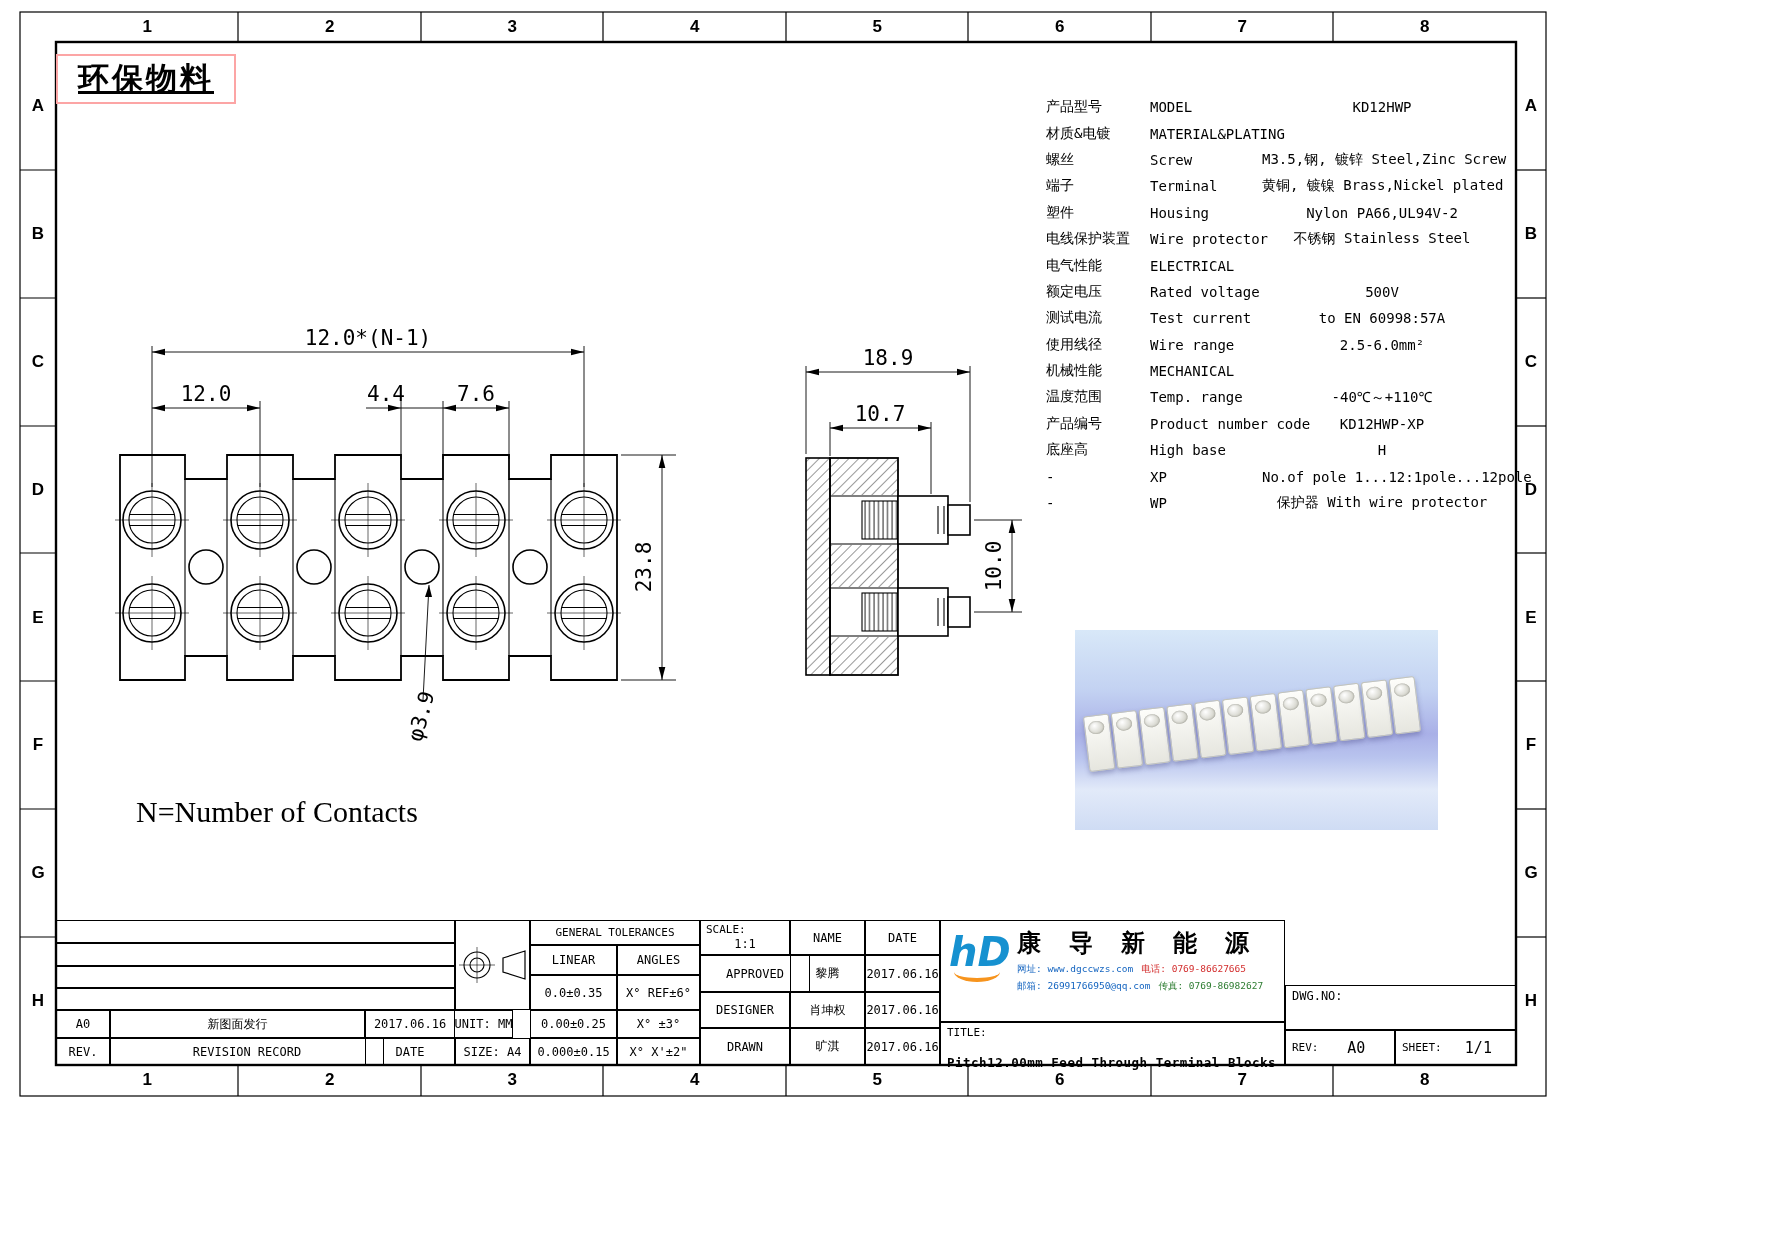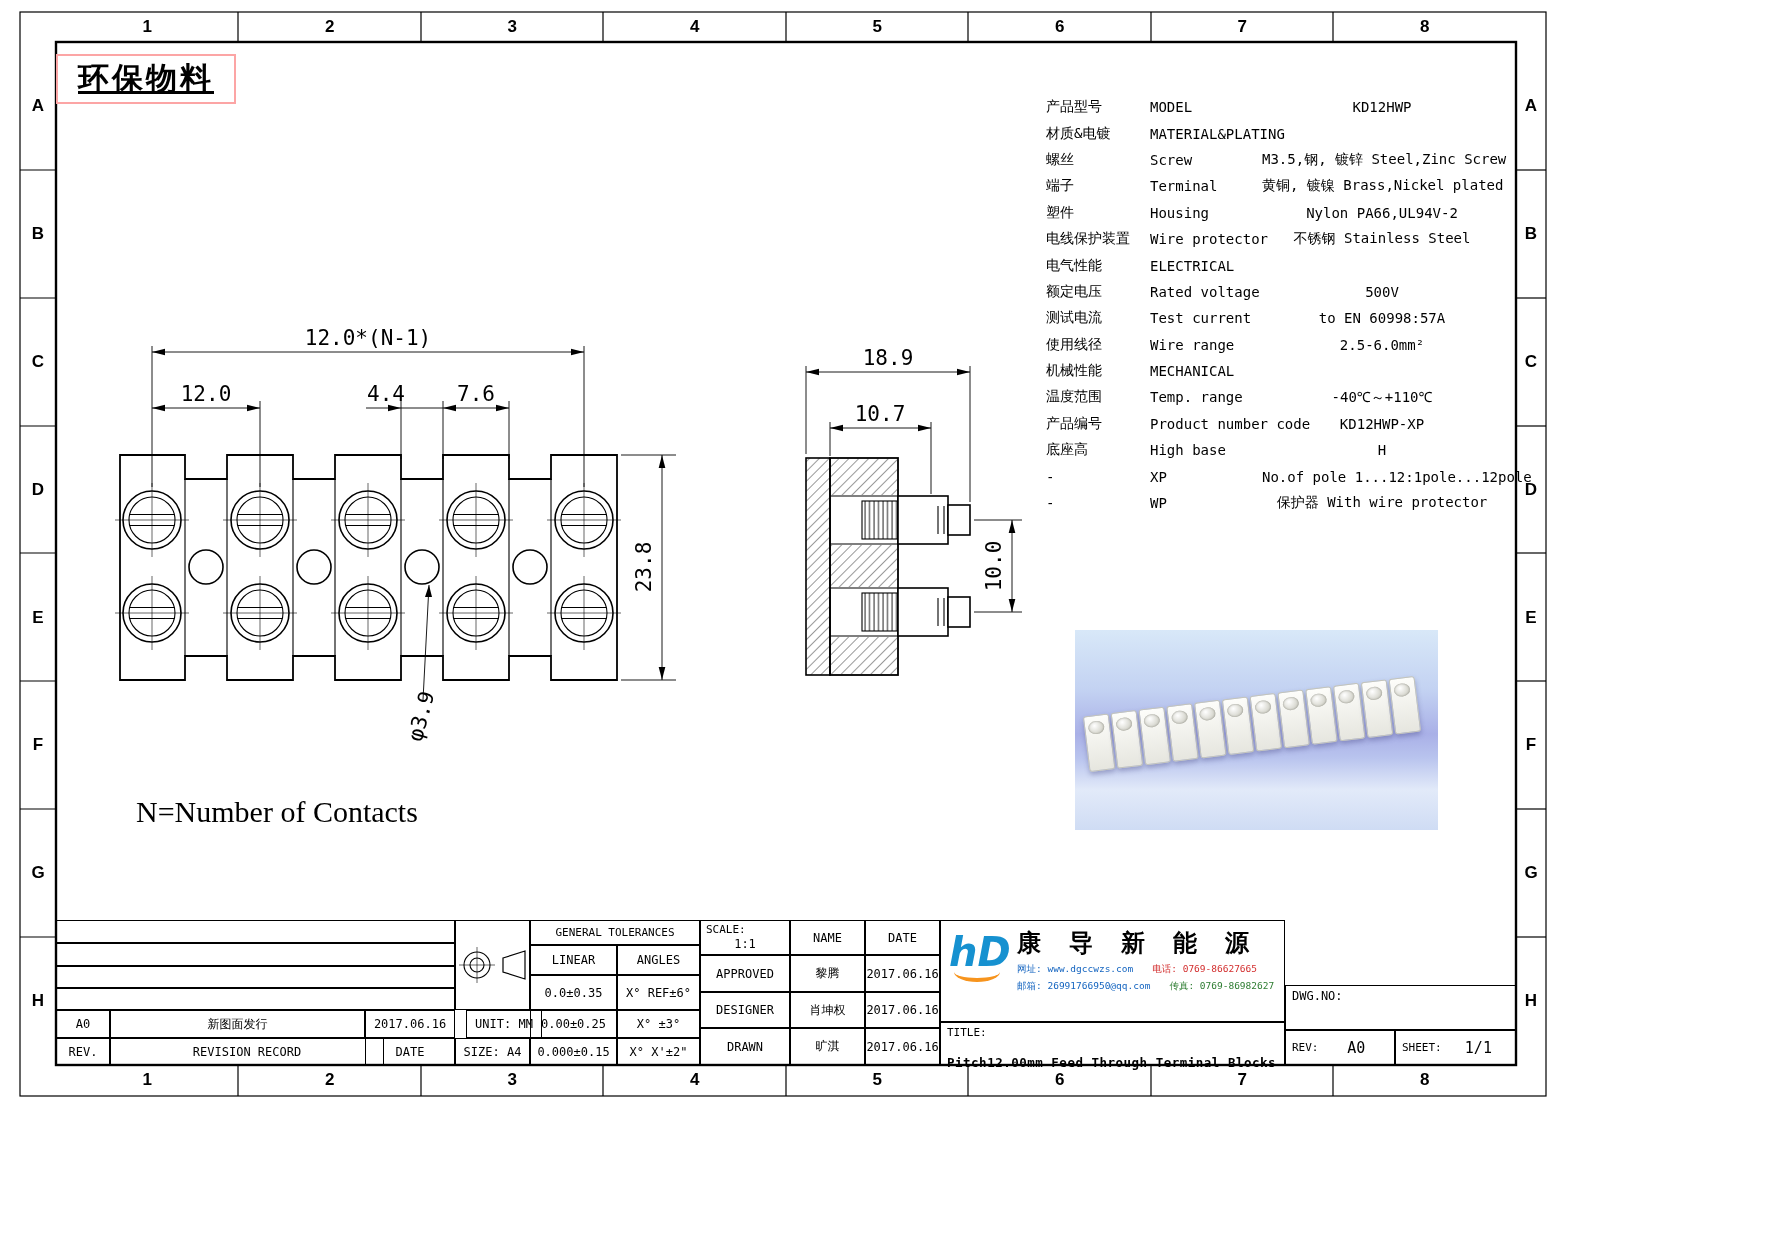--- a/index.html
+++ b/index.html
@@ -61,21 +61,21 @@
   .revcell{justify-content:flex-start;padding:2px 6px;gap:6px;}
   .revcell .bigval{font-size:15px;flex:1;text-align:center;}
   .titlecell{flex-direction:column;align-items:flex-start;justify-content:space-between;padding:3px 6px 6px 6px;gap:16px;}
   .titlecell .ttl{font-size:12.5px;font-weight:bold;letter-spacing:.5px;}
   .companycell{justify-content:flex-start;align-items:flex-start;padding:4px 8px;gap:10px;}
   .logo{position:relative;width:58px;height:60px;font:bold italic 40px "DejaVu Sans",sans-serif;color:#1691d0;line-height:54px;text-align:center;}
   .logo::after{content:'';position:absolute;left:5px;bottom:3px;width:46px;height:16px;
                border-bottom:4px solid #f7941d;border-radius:50%;}
   .cright{display:flex;flex-direction:column;}
   .cname{font:bold 24px "Liberation Serif",serif;letter-spacing:11px;margin-top:2px;}
-  .contact{display:flex;gap:19px;font-size:9.5px;margin-top:4px;}
+  .contact{display:flex;gap:8px;font-size:9.5px;margin-top:4px;}
   .cw,.cm{color:#1565c0;}
   .ct{color:#d32f2f;}
   .cf{color:#2e7d32;}
 </style>
 </head>
 <body>
 
 <svg id="sheet-svg" width="1778" height="1257" viewBox="0 0 1778 1257">
   <defs>
     <pattern id="hatch" width="7" height="7" patternUnits="userSpaceOnUse" patternTransform="rotate(45)">
@@ -398,41 +398,41 @@
 
   <div class="c" style="left:399px;top:0;width:75px;height:90px">
     <svg width="72" height="46" viewBox="0 0 72 46">
       <circle cx="20" cy="23" r="7" class="ml"></circle>
       <circle cx="20" cy="23" r="13" class="ml"></circle>
       <line x1="2" y1="23" x2="38" y2="23" class="cl"></line>
       <line x1="20" y1="5" x2="20" y2="41" class="cl"></line>
       <polygon points="46,16 68,9 68,37 46,30" fill="none" stroke="#000" stroke-width="1.2"></polygon>
     </svg>
   </div>
-  <div class="c" style="left:410px;top:90px;width:76px;height:28px">UNIT: MM</div>
+  <div class="c" style="left:398px;top:90px;width:59px;height:28px">UNIT: MM</div>
   <div class="c" style="left:399px;top:118px;width:75px;height:27px">SIZE: A4</div>
 
   <div class="c small" style="left:474px;top:0;width:170px;height:25px">GENERAL TOLERANCES</div>
   <div class="c" style="left:474px;top:25px;width:87px;height:30px">LINEAR</div>
   <div class="c" style="left:561px;top:25px;width:83px;height:30px">ANGLES</div>
   <div class="c" style="left:474px;top:55px;width:87px;height:35px">0.0±0.35</div>
   <div class="c" style="left:561px;top:55px;width:83px;height:35px">X° REF±6°</div>
   <div class="c" style="left:474px;top:90px;width:87px;height:28px">0.00±0.25</div>
   <div class="c" style="left:561px;top:90px;width:83px;height:28px">X° ±3°</div>
   <div class="c" style="left:474px;top:118px;width:87px;height:27px">0.000±0.15</div>
   <div class="c" style="left:561px;top:118px;width:83px;height:27px">X° X'±2"</div>
 
   <div class="c scalecell" style="left:644px;top:0;width:90px;height:35px">
     <span class="lbl">SCALE:</span>
     <span class="scaleval">1:1</span>
   </div>
   <div class="c" style="left:734px;top:0;width:75px;height:35px">NAME</div>
   <div class="c" style="left:809px;top:0;width:75px;height:35px">DATE</div>
 
-  <div class="c" style="left:644px;top:35px;width:90px;height:37px">APPROVED</div>
+  <div class="c" style="left:644px;top:35px;width:110px;height:37px">APPROVED</div>
   <div class="c" style="left:734px;top:35px;width:75px;height:37px">黎腾</div>
   <div class="c" style="left:809px;top:35px;width:75px;height:37px">2017.06.16</div>
   <div class="c" style="left:644px;top:72px;width:90px;height:36px">DESIGNER</div>
   <div class="c" style="left:734px;top:72px;width:75px;height:36px">肖坤权</div>
   <div class="c" style="left:809px;top:72px;width:75px;height:36px">2017.06.16</div>
   <div class="c" style="left:644px;top:108px;width:90px;height:37px">DRAWN</div>
   <div class="c" style="left:734px;top:108px;width:75px;height:37px">旷淇</div>
   <div class="c" style="left:809px;top:108px;width:75px;height:37px">2017.06.16</div>
 
   <div class="c companycell" style="left:884px;top:0;width:345px;height:102px">

